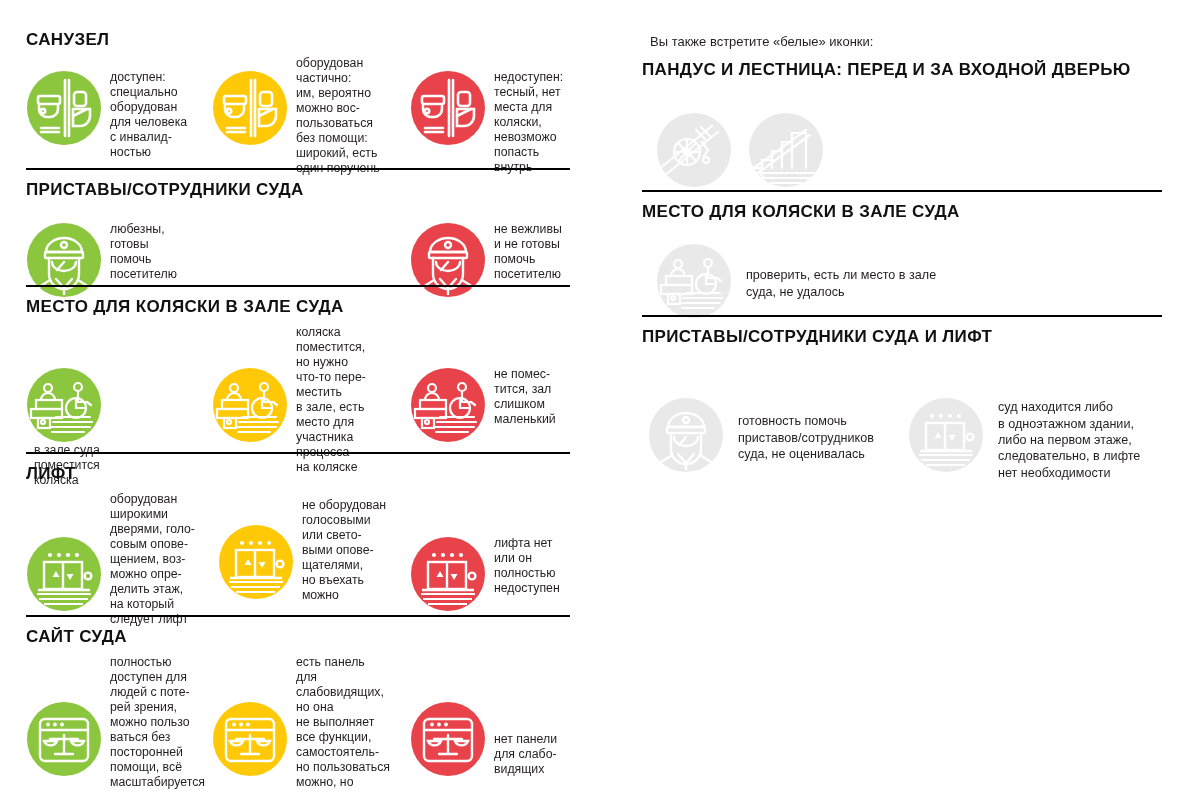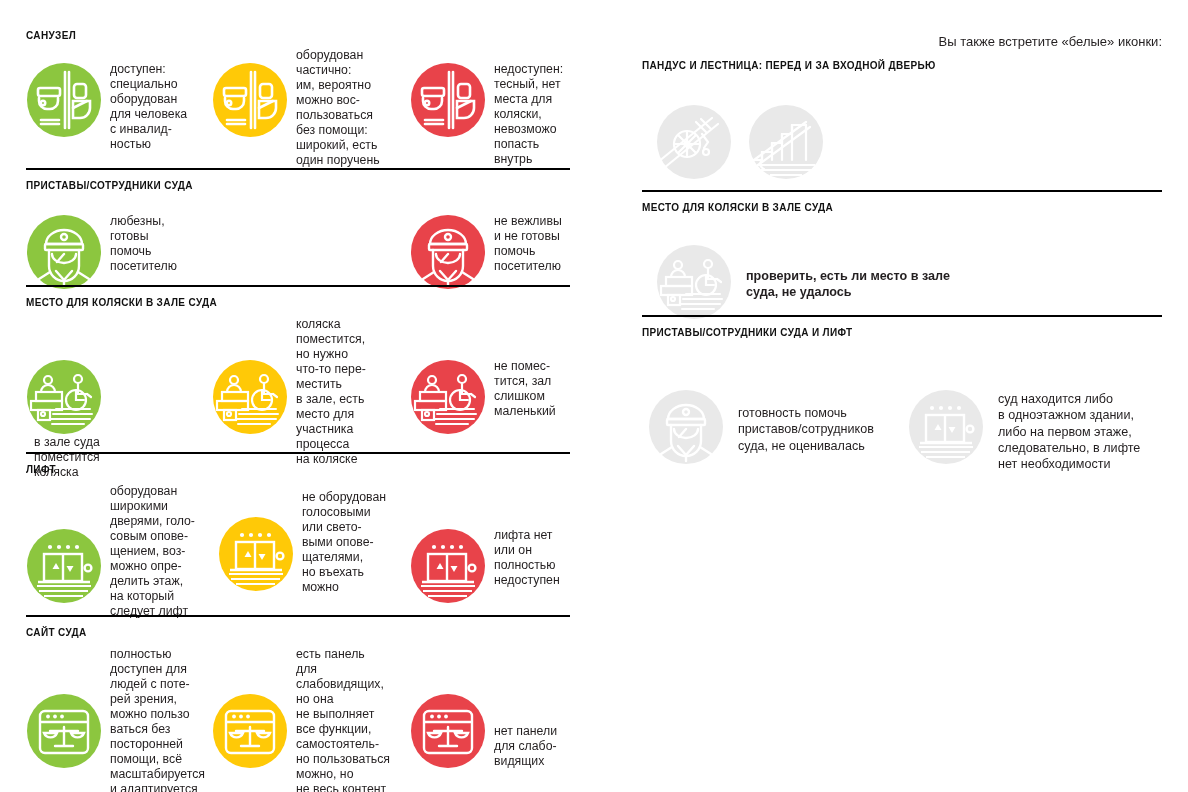--- a/index.html
+++ b/index.html
@@ -18,21 +18,21 @@
 
   .section { position: relative; }
   .rule {
     border-top: 2px solid #000;
     width: 544px;
     margin: 0 0 10px 0;
   }
   .rule.right { width: 520px; }
 
   .sec-title {
-    font-size: 10px;
+    font-size: 17px;
     font-weight: bold;
     letter-spacing: .35px;
     color: #111;
     margin: 0 0 6px 0;
     line-height: 1.2;
   }
 
   .intro {
     font-size: 13px;
     color: #231f20;
@@ -503,21 +503,21 @@
 для слабо-
 видящих</span>
         </div>
       </div>
     </div>
 
   </div>
 
   <div class="col-right">
 
-    <div class="intro" style="position:absolute;left:0;top:33px;width:520px;text-align:right;">Вы также встретите «белые» иконки:</div>
+    <div class="intro" style="position:absolute;left:8px;top:33px;width:520px;">Вы также встретите «белые» иконки:</div>
 
     <div class="section" style="position:absolute;left:0;top:60px;width:520px;">
       <div class="sec-title">ПАНДУС И ЛЕСТНИЦА: ПЕРЕД И ЗА ВХОДНОЙ ДВЕРЬЮ</div>
       <div class="items" style="height:110px;">
         <div class="item" style="left:14px;top:26px;">
           <span class="icon-wrap">
             <svg width="76" height="76" viewBox="0 0 76 76">
                 <circle cx="38" cy="38" r="37" fill="#E9E9E9"></circle>
                 <g stroke="#fff" stroke-width="2.2" fill="none" stroke-linecap="round">
                   <path d="M2 58 L56 14"></path>
@@ -555,21 +555,21 @@
               </svg>
           </span>
         </div>
       </div>
     </div>
 
     <div class="section" style="position:absolute;left:0;top:190px;width:520px;">
       <div class="rule right"></div>
       <div class="sec-title">МЕСТО ДЛЯ КОЛЯСКИ В ЗАЛЕ СУДА</div>
       <div class="items" style="height:100px;">
-        <div class="item" style="left:14px;top:24px;width:440px;font-weight:bold;">
+        <div class="item" style="left:14px;top:15px;width:440px;">
           <span class="icon-wrap">
             <svg width="76" height="76" viewBox="0 0 76 76">
                 <circle cx="38" cy="38" r="37" fill="#E9E9E9"></circle>
                 <g stroke="#fff" stroke-width="2.2" fill="none" stroke-linecap="round">
                   <circle cx="22" cy="21" r="4"></circle>
                   <path d="M15 33 a7 7 0 0 1 14 0 z"></path>
                   <rect x="10" y="33" width="26" height="9"></rect>
                   <rect x="5" y="42" width="31" height="9"></rect>
                   <rect x="12" y="51" width="12" height="10"></rect>
                   <circle cx="17" cy="55" r="2"></circle>

